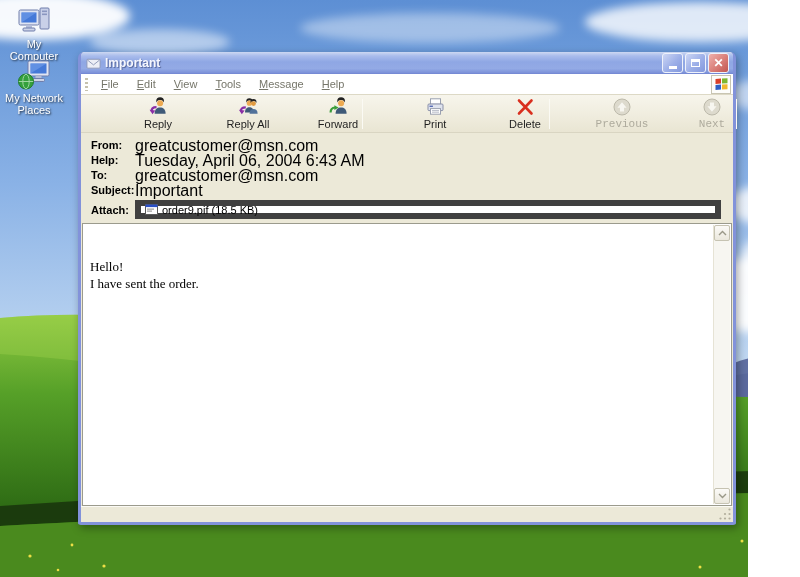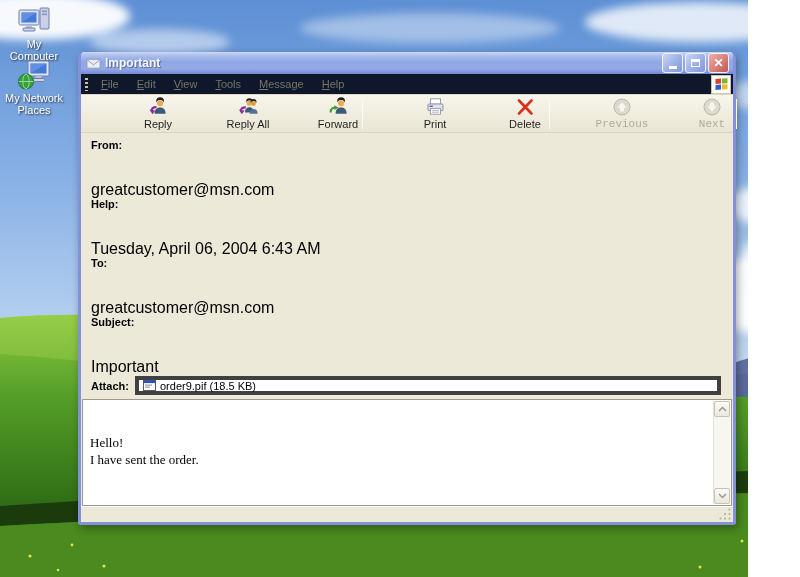--- a/index.html
+++ b/index.html
@@ -30,21 +30,21 @@
                      white-space:nowrap; overflow:hidden; }
   .tbtn { width:21px; height:20px; margin-left:2px; border:1px solid #eef2fb; border-radius:3px;
           display:flex; align-items:center; justify-content:center; cursor:pointer; padding:0; }
   .tbtn.minmax { background:linear-gradient(135deg,#ccd6f4 0%,#9cafe8 55%,#8398dd 100%); }
   .tbtn.closeb { background:linear-gradient(135deg,#efb0ac 0%,#d97e78 55%,#c25650 100%); }
   .glyph-min { display:block; width:8px; height:3px; background:#fff; margin-top:9px; }
   .glyph-max { display:block; width:9px; height:8px; border:1px solid #fff; border-top:3px solid #fff; background:transparent; }
   .glyph-close { color:#fff; font-size:12px; font-weight:bold; line-height:1; }
 
   
-  .menubar { height:21px; flex:0 0 21px; display:flex; align-items:center; background:#0f172a;
+  .menubar { height:21px; flex:0 0 21px; display:flex; align-items:center; background:#ffffff;
              border-bottom:1px solid #ddd9c6; padding:0 2px 0 4px; }
   .grip { width:3px; align-self:center; background:repeating-linear-gradient(180deg,#c6c2ae 0 2px,transparent 2px 4px); margin-right:4px; }
   .menubar .grip { height:13px; }
   .menu-item { font-size:11px; color:#76766a; padding:2px 9px; cursor:default; }
   .menu-item::first-letter { text-decoration:underline; }
   .winflag { margin-left:auto; width:20px; height:19px; background:#fdfdfb; border:1px solid #c9c5b2;
              display:flex; align-items:center; justify-content:center; }
 
   
   .toolbar { height:38px; flex:0 0 38px; display:flex; align-items:center; padding:0 2px 0 4px;
@@ -55,25 +55,25 @@
               min-width:42px; padding:1px 6px 2px; border:1px solid transparent; border-radius:3px;
               background:transparent; cursor:pointer; font-family:"Liberation Sans",sans-serif;margin-left:48px; }
   .tool-btn .tico { height:20px; display:flex; align-items:flex-end; }
   .tool-btn .tlbl { font-size:11px; color:#1f1f1f; margin-top:1px; white-space:nowrap; }
   .tool-btn.disabled { cursor:default; }
   .tool-btn.disabled .tlbl { color:#aeab9d;font-family:Liberation Mono, monospace; }
   .tsep { width:1px; height:30px; background:#d6d2bf; border-right:1px solid #fbfaf4; margin:0 3px; }
 
   
   .headerpane { flex:0 0 83px; background:#ece9d8; padding:5px 12px 4px 10px; }
-  .hrow { display:flex; line-height:15px;flex-direction:column; }
+  .hrow { display:flex; line-height:15px; }
   .hlabel { width:44px; font-size:11px; font-weight:bold; color:#000; flex:0 0 44px; }
   .hvalue { font-size:16px; color:#000; }
   .attachrow { display:flex; align-items:center; margin-top:2px; }
-  .attachfield { flex:1; height:19px; background:#fff; border:4px solid #404040;
+  .attachfield { flex:1; height:19px; background:#fff; border:6px solid #404040;
                  display:flex; align-items:center; padding:0 4px; gap:4px; }
   .attachfield .aico { width:13px; height:13px; flex:0 0 auto; }
   .attachfield .atext { font-size:11px; color:#000; white-space:nowrap; }
 
   
   .bodypane { flex:1; margin:0 1px; background:#ffffff; border:1px solid #9b9b8d; position:relative; overflow:hidden; }
   .bodytext { padding:26px 24px 8px 7px; font-family:"Liberation Serif", serif; font-size:13px; line-height:17px; color:#000;margin-top:8px; }
   .scrollbar { position:absolute; top:1px; right:1px; bottom:1px; width:17px; background:#f7f6f1;
                border-left:1px solid #e6e3d5; display:flex; flex-direction:column; justify-content:space-between; }
   .sbtn { height:16px; width:100%; background:linear-gradient(180deg,#fbfaf7 0%,#ebe8dd 100%);

